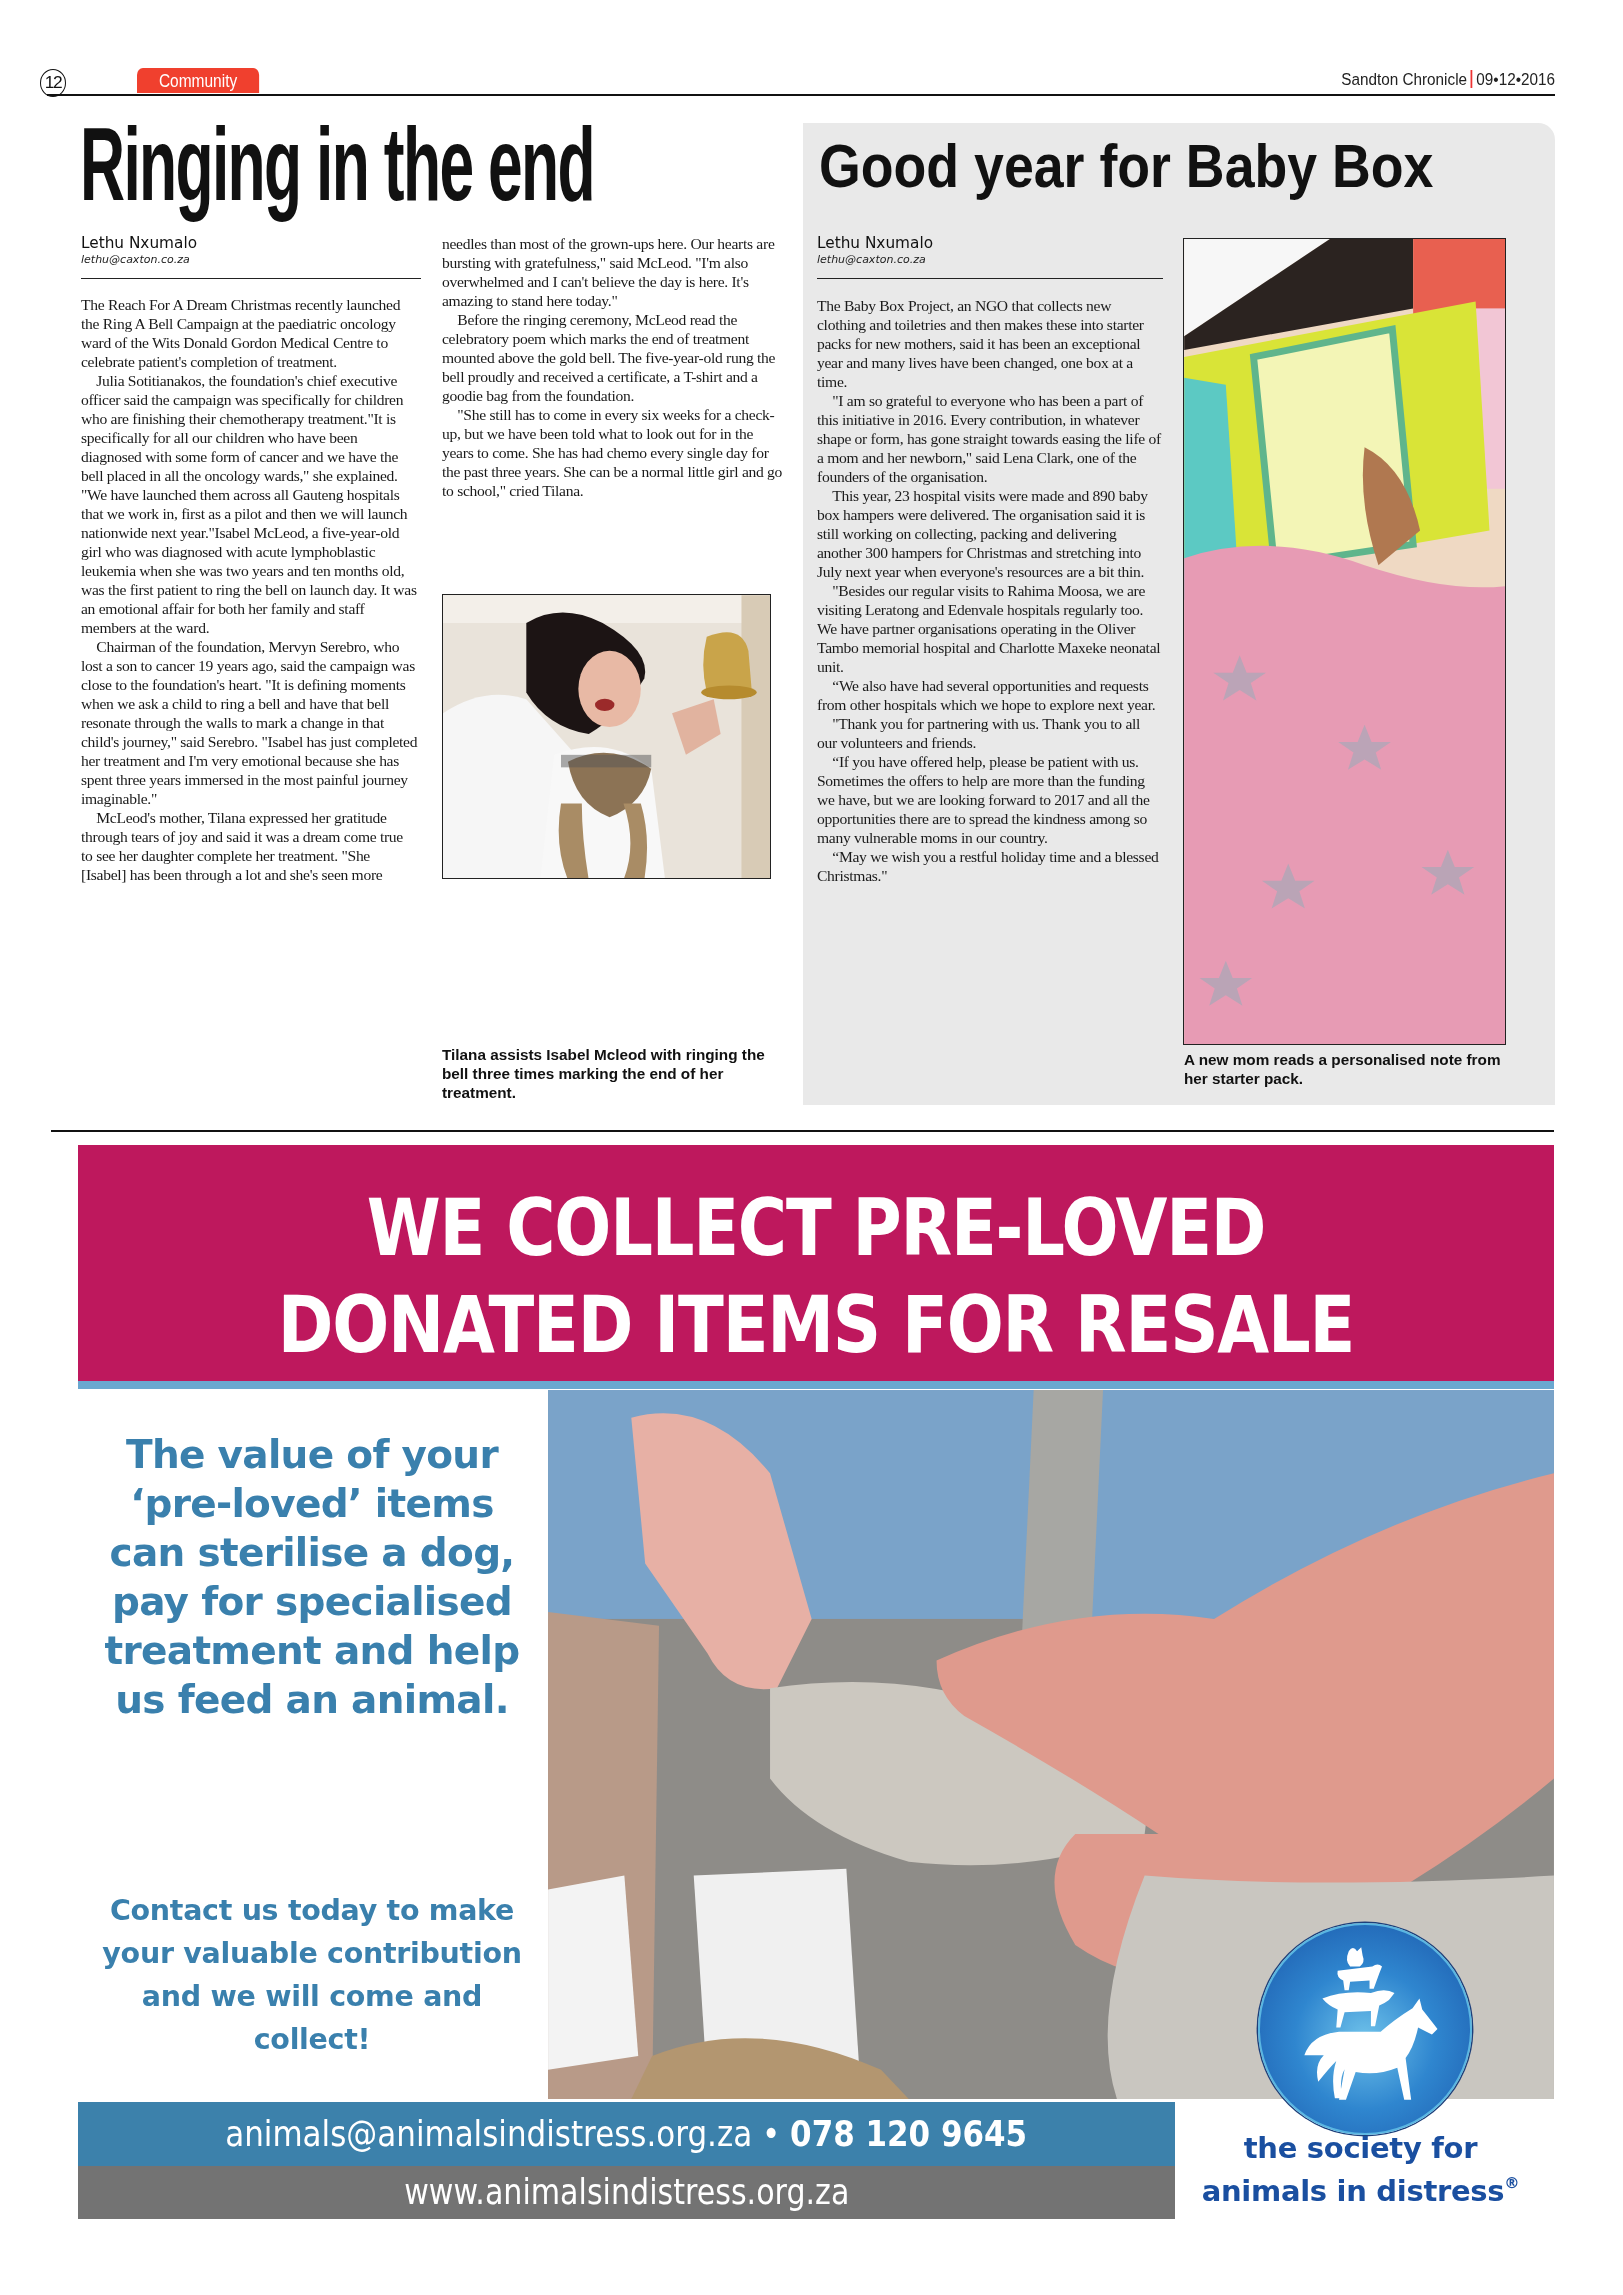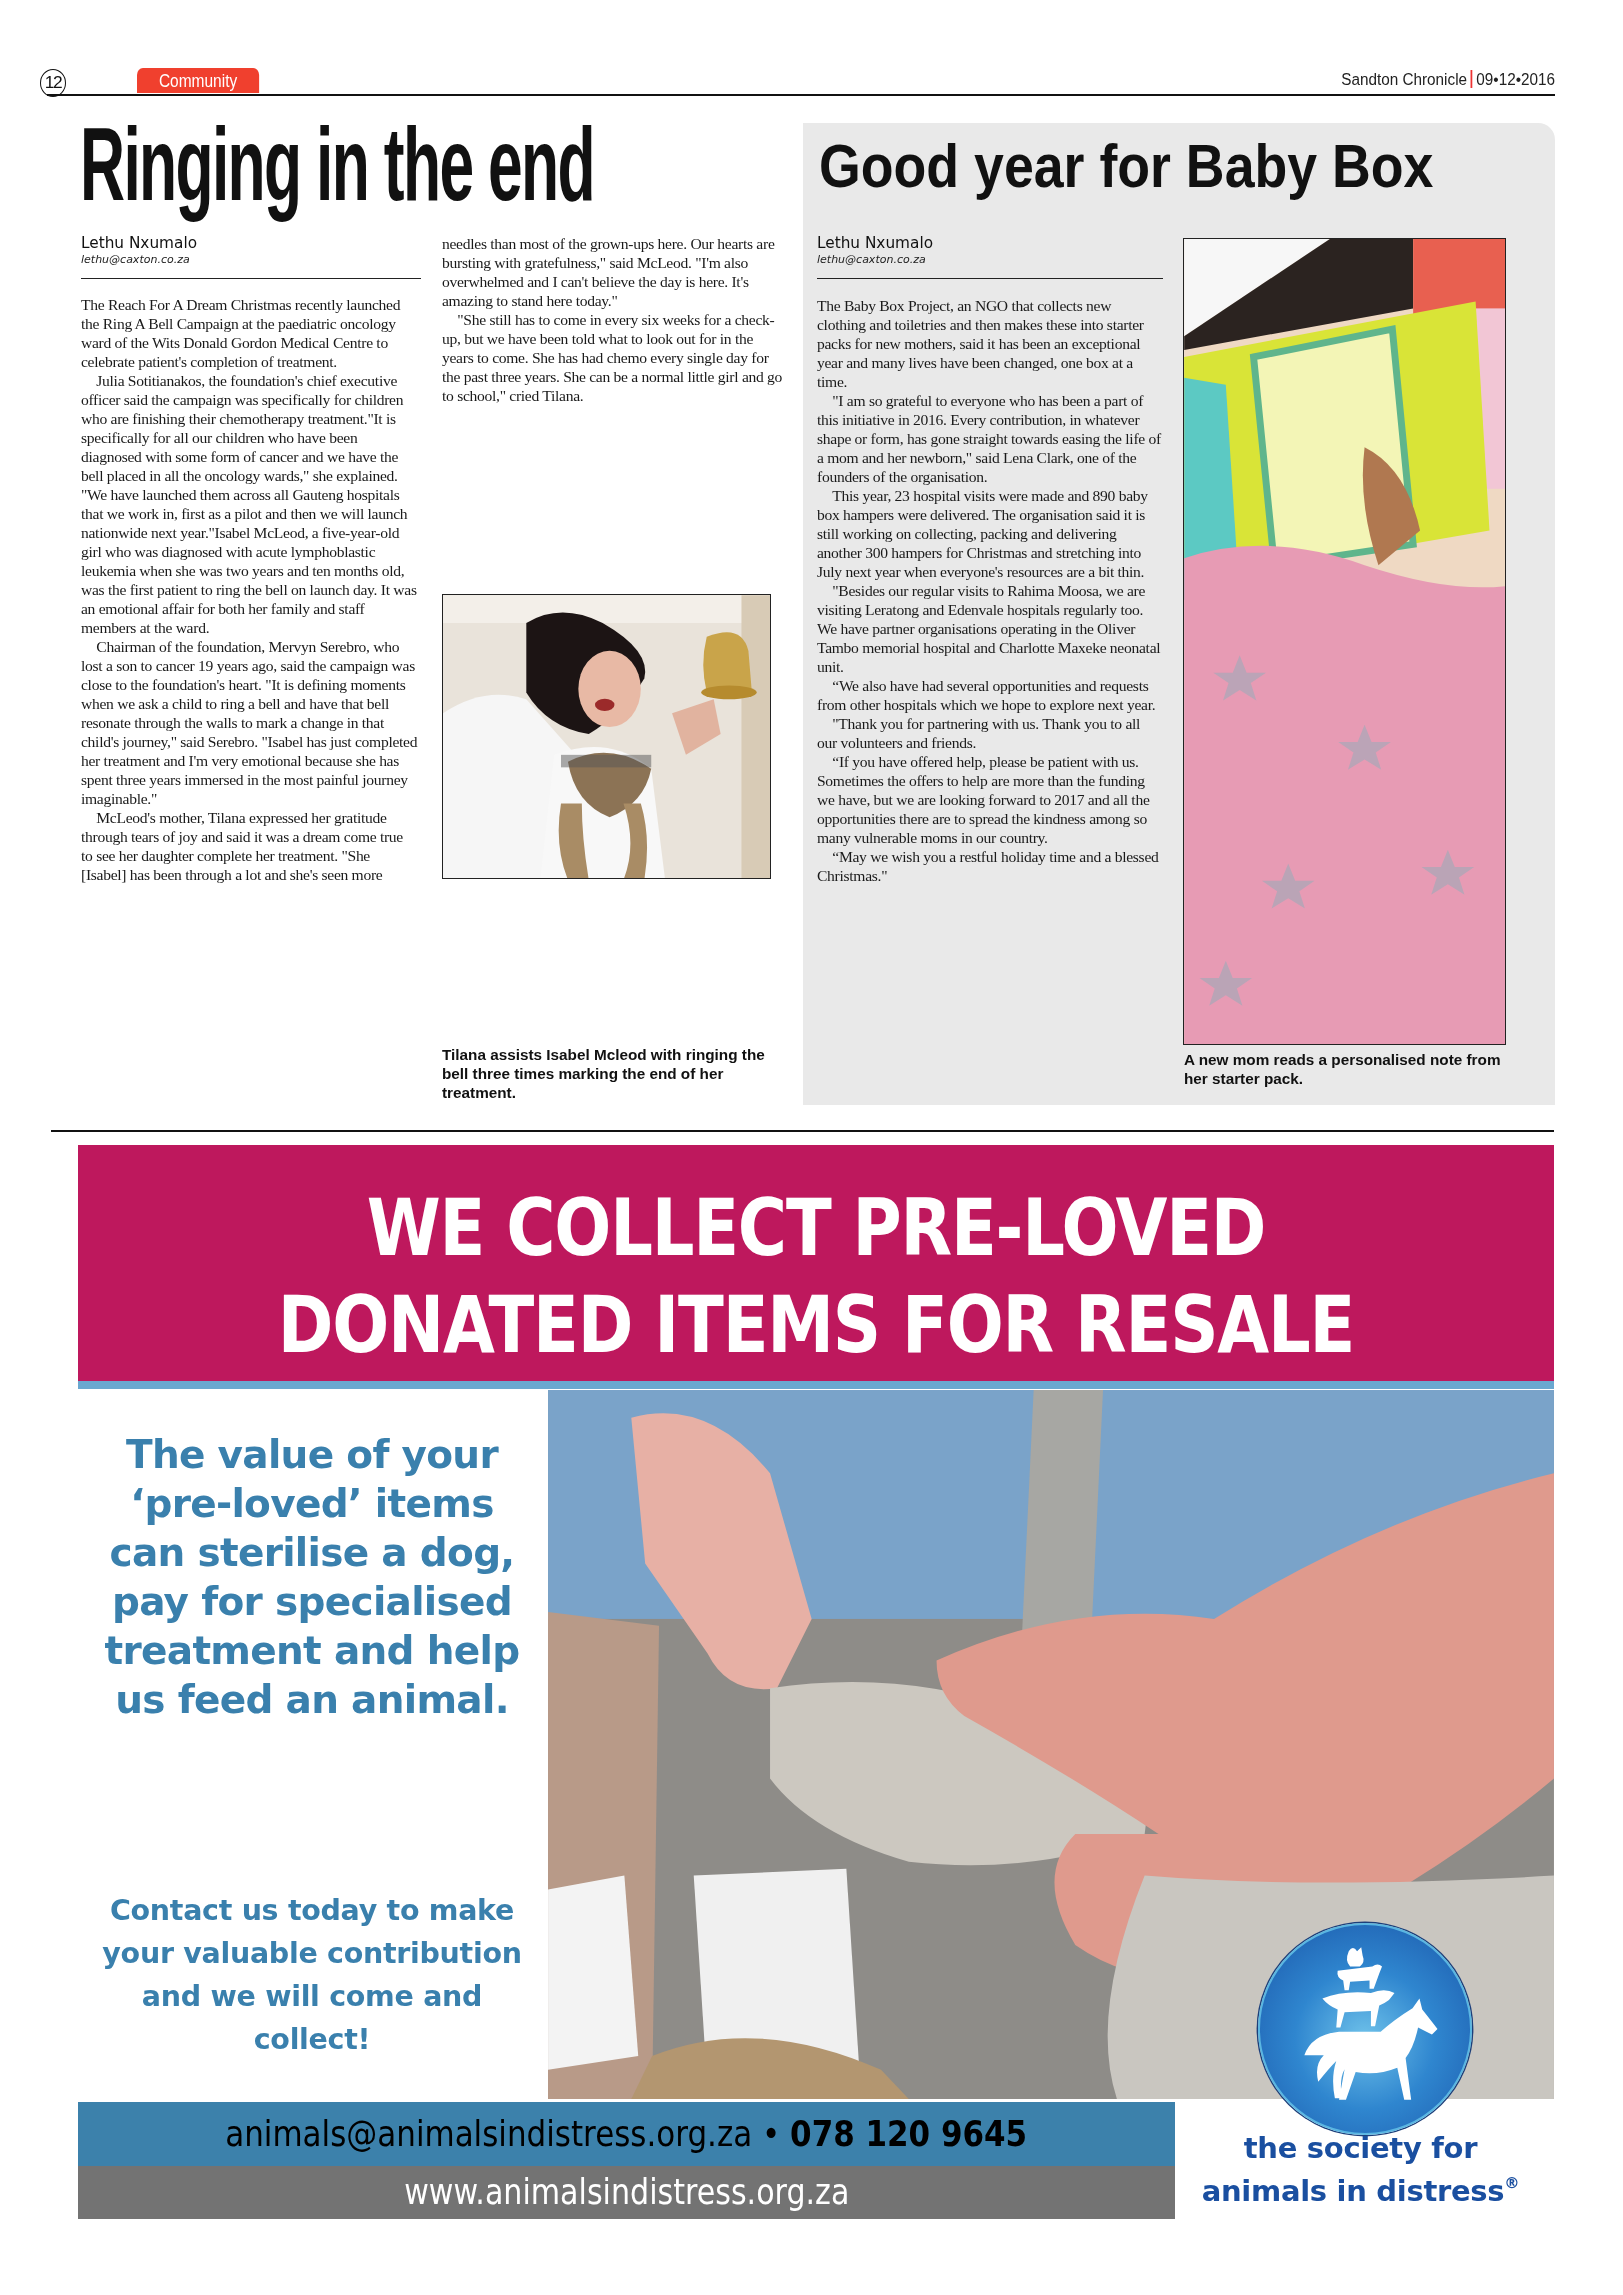--- a/index.html
+++ b/index.html
@@ -77,21 +77,21 @@
   .ad-stripe { position: absolute; left: 78px; top: 1381px; width: 1476px; height: 8.3px; background: #6aa8d0; }
   .ad-photo { position: absolute; left: 548px; top: 1390px; width: 1006px; height: 709px; overflow: hidden; }
   .ad-copy {
     position: absolute; left: 90px; width: 444px; text-align: center;
     font-family: "DejaVu Sans", sans-serif; font-weight: bold; color: #3a80ad;
   }
   .ad-copy.main { top: 1430px; font-size: 39px; line-height: 49px; letter-spacing: -0.7px; }
   .ad-copy.contact { top: 1889px; font-size: 28.5px; line-height: 43px; letter-spacing: -0.3px; }
   .ad-contact-bar {
     position: absolute; left: 78px; top: 2102px; width: 1097px; height: 64px;
-    background: #3c81ab; color: #000000; text-align: center; white-space: nowrap;
+    background: #3c81ab; color: #ffffff; text-align: center; white-space: nowrap;
     font-family: "DejaVu Sans", sans-serif; font-size: 36px; line-height: 64px;
   }
   .ad-contact-bar .phone { font-weight: bold; }
   .ad-contact-bar .inner { display: inline-block; transform: scaleX(0.86); }
   .ad-web-bar {
     position: absolute; left: 78px; top: 2166px; width: 1097px; height: 53px;
     background: #737373; color: #fff; text-align: center; white-space: nowrap;
     font-family: "DejaVu Sans", sans-serif; font-size: 35px; line-height: 53px;
   }
   .ad-web-bar .inner { display: inline-block; transform: scaleX(0.86); }
@@ -126,20 +126,21 @@
 
 <div class="col" style="left:81px; top:295px; width:337px;">
   <p>The Reach For A Dream Christmas recently launched the Ring A Bell Campaign at the paediatric oncology ward of the Wits Donald Gordon Medical Centre to celebrate patient's completion of treatment.</p>
   <p>Julia Sotitianakos, the foundation's chief executive officer said the campaign was specifically for children who are finishing their chemotherapy treatment."It is specifically for all our children who have been diagnosed with some form of cancer and we have the bell placed in all the oncology wards," she explained. "We have launched them across all Gauteng hospitals that we work in, first as a pilot and then we will launch nationwide next year."Isabel McLeod, a five-year-old girl who was diagnosed with acute lymphoblastic leukemia when she was two years and ten months old, was the first patient to ring the bell on launch day. It was an emotional affair for both her family and staff members at the ward.</p>
   <p>Chairman of the foundation, Mervyn Serebro, who lost a son to cancer 19 years ago, said the campaign was close to the foundation's heart. "It is defining moments when we ask a child to ring a bell and have that bell resonate through the walls to mark a change in that child's journey," said Serebro. "Isabel has just completed her treatment and I'm very emotional because she has spent three years immersed in the most painful journey imaginable."</p>
   <p>McLeod's mother, Tilana expressed her gratitude through tears of joy and said it was a dream come true to see her daughter complete her treatment. "She [Isabel] has been through a lot and she's seen more</p>
 </div>
 
 <div class="col" style="left:442px; top:234px; width:342px;">
   <p>needles than most of the grown-ups here. Our hearts are bursting with gratefulness," said McLeod. "I'm also overwhelmed and I can't believe the day is here. It's amazing to stand here today."</p>
+  <p>Before the ringing ceremony, McLeod read the celebratory poem which marks the end of treatment mounted above the gold bell. The five-year-old rung the bell proudly and received a certificate, a T-shirt and a goodie bag from the foundation.</p>
   <p>"She still has to come in every six weeks for a check-up, but we have been told what to look out for in the years to come. She has had chemo every single day for the past three years. She can be a normal little girl and go to school," cried Tilana.</p>
 </div>
 
 <div class="photo" style="left:442px; top:594px; width:329px; height:283px; height:285px;">
   <svg width="329" height="285" viewBox="0 0 474 410">
     <rect width="474" height="410" fill="#e9e3da"></rect>
     <rect x="0" y="0" width="474" height="40" fill="#f3efe9"></rect>
     <rect x="430" y="0" width="44" height="410" fill="#d8cbb6"></rect>
     <path d="M0 170 Q60 130 120 150 L200 240 L170 410 L0 410 Z" fill="#f6f6f6"></path>
     <path d="M120 40 Q170 10 230 40 Q300 80 290 120 Q260 170 210 200 Q150 190 120 140 Z" fill="#1c1414"></path>

